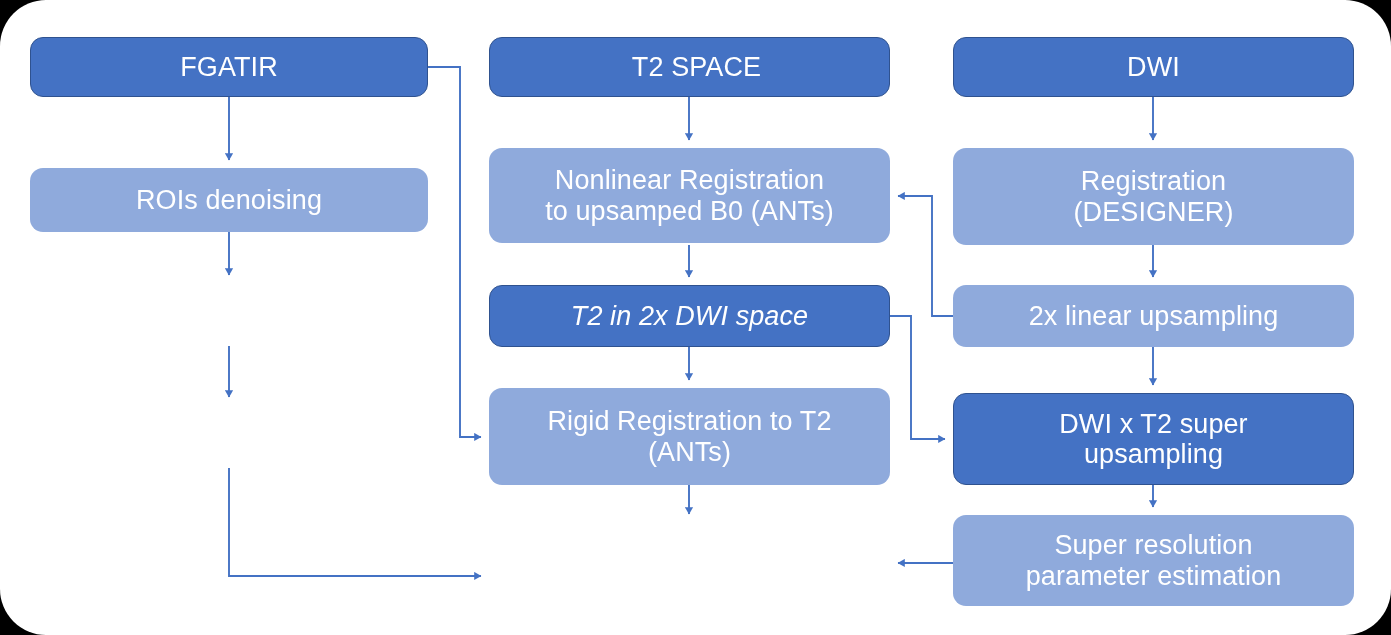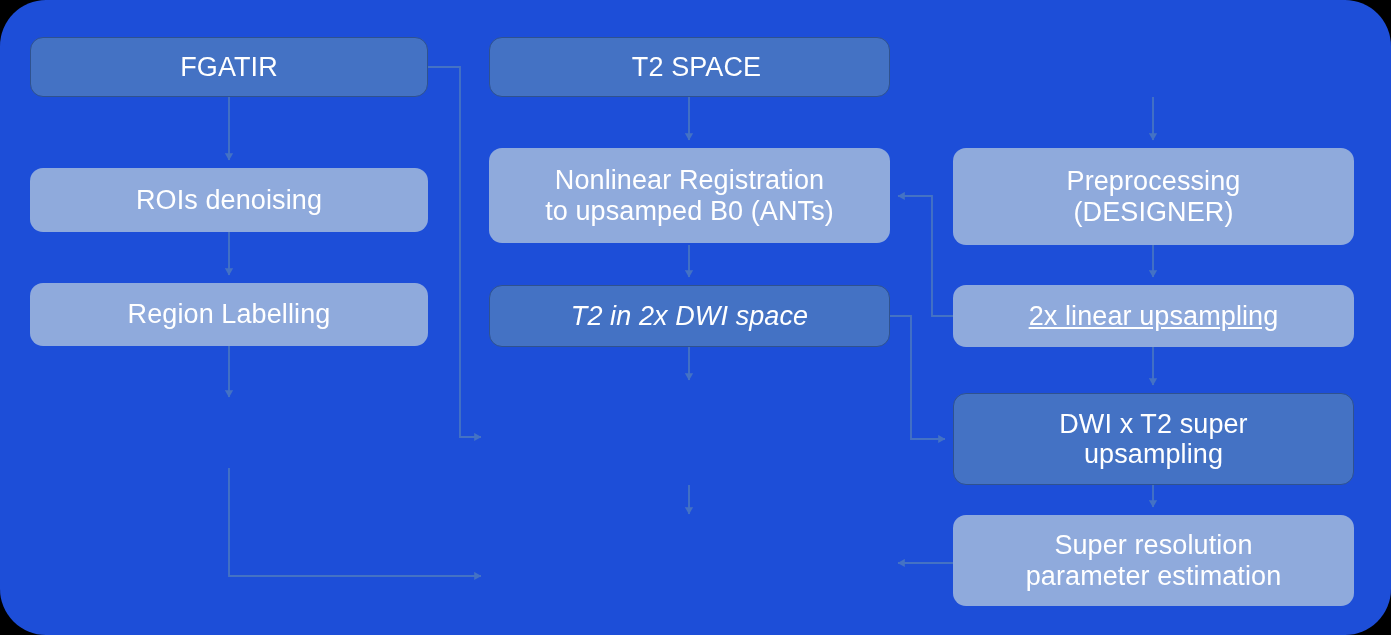--- a/index.html
+++ b/index.html
@@ -11,21 +11,21 @@
     background: #000000;
     font-family: "Liberation Sans", sans-serif;
     overflow: hidden;
   }
 
   #canvas {
     position: absolute;
     left: 0; top: 0;
     width: 1391px;
     height: 635px;
-    background: #1d4ed8;
+    background: #ffffff;
     border-radius: 46px;
     overflow: hidden;
   }
 
   #stage {
     position: absolute;
     left: 0; top: 0;
     width: 1391px;
     height: 635px;
   }
@@ -106,37 +106,39 @@
         <path d="M953,316 L932,316 L932,196 L898,196" marker-end="url(#arrow-left)"></path>
 
         <path d="M953,563 L898,563" marker-end="url(#arrow-left)"></path>
       </g>
     </svg>
 
     <div class="node dark" style="left:30px; top:37px; width:398px; height:60px; font-size:27px;">FGATIR</div>
 
     <div class="node light" style="left:30px; top:168px; width:398px; height:64px; font-size:27px;">ROIs denoising</div>
 
-    <div class="node light" style="left:30px; top:283px; width:398px; height:63px; font-size:27px;">Region Labelling</div>
 
 
     <div class="node dark" style="left:489px; top:37px; width:401px; height:60px; font-size:27px;padding-left:24px;">T2 SPACE</div>
 
     <div class="node light" style="left:489px; top:148px; width:401px; height:95px; font-size:27px;">Nonlinear Registration
 to upsamped B0 (ANTs)</div>
 
     <div class="node dark" style="left:489px; top:285px; width:401px; height:62px; font-size:27px;font-style:italic;">T2 in 2x DWI space</div>
 
+    <div class="node light" style="left:489px; top:388px; width:401px; height:97px; font-size:27px;">Rigid Registration to T2
+(ANTs)</div>
 
 
+    <div class="node dark" style="left:953px; top:37px; width:401px; height:60px; font-size:27px;">DWI</div>
 
-    <div class="node light" style="left:953px; top:148px; width:401px; height:97px; font-size:27px;">Preprocessing
+    <div class="node light" style="left:953px; top:148px; width:401px; height:97px; font-size:27px;">Registration
 (DESIGNER)</div>
 
-    <div class="node light" style="left:953px; top:285px; width:401px; height:62px; font-size:27px;text-decoration:underline;">2x linear upsampling</div>
+    <div class="node light" style="left:953px; top:285px; width:401px; height:62px; font-size:27px;">2x linear upsampling</div>
 
     <div class="node dark" style="left:953px; top:393px; width:401px; height:92px; font-size:27px;">DWI x T2 super
 upsampling</div>
 
     <div class="node light" style="left:953px; top:515px; width:401px; height:91px; font-size:27px;">Super resolution
 parameter estimation</div>
 
   </div>
 </div>
 

